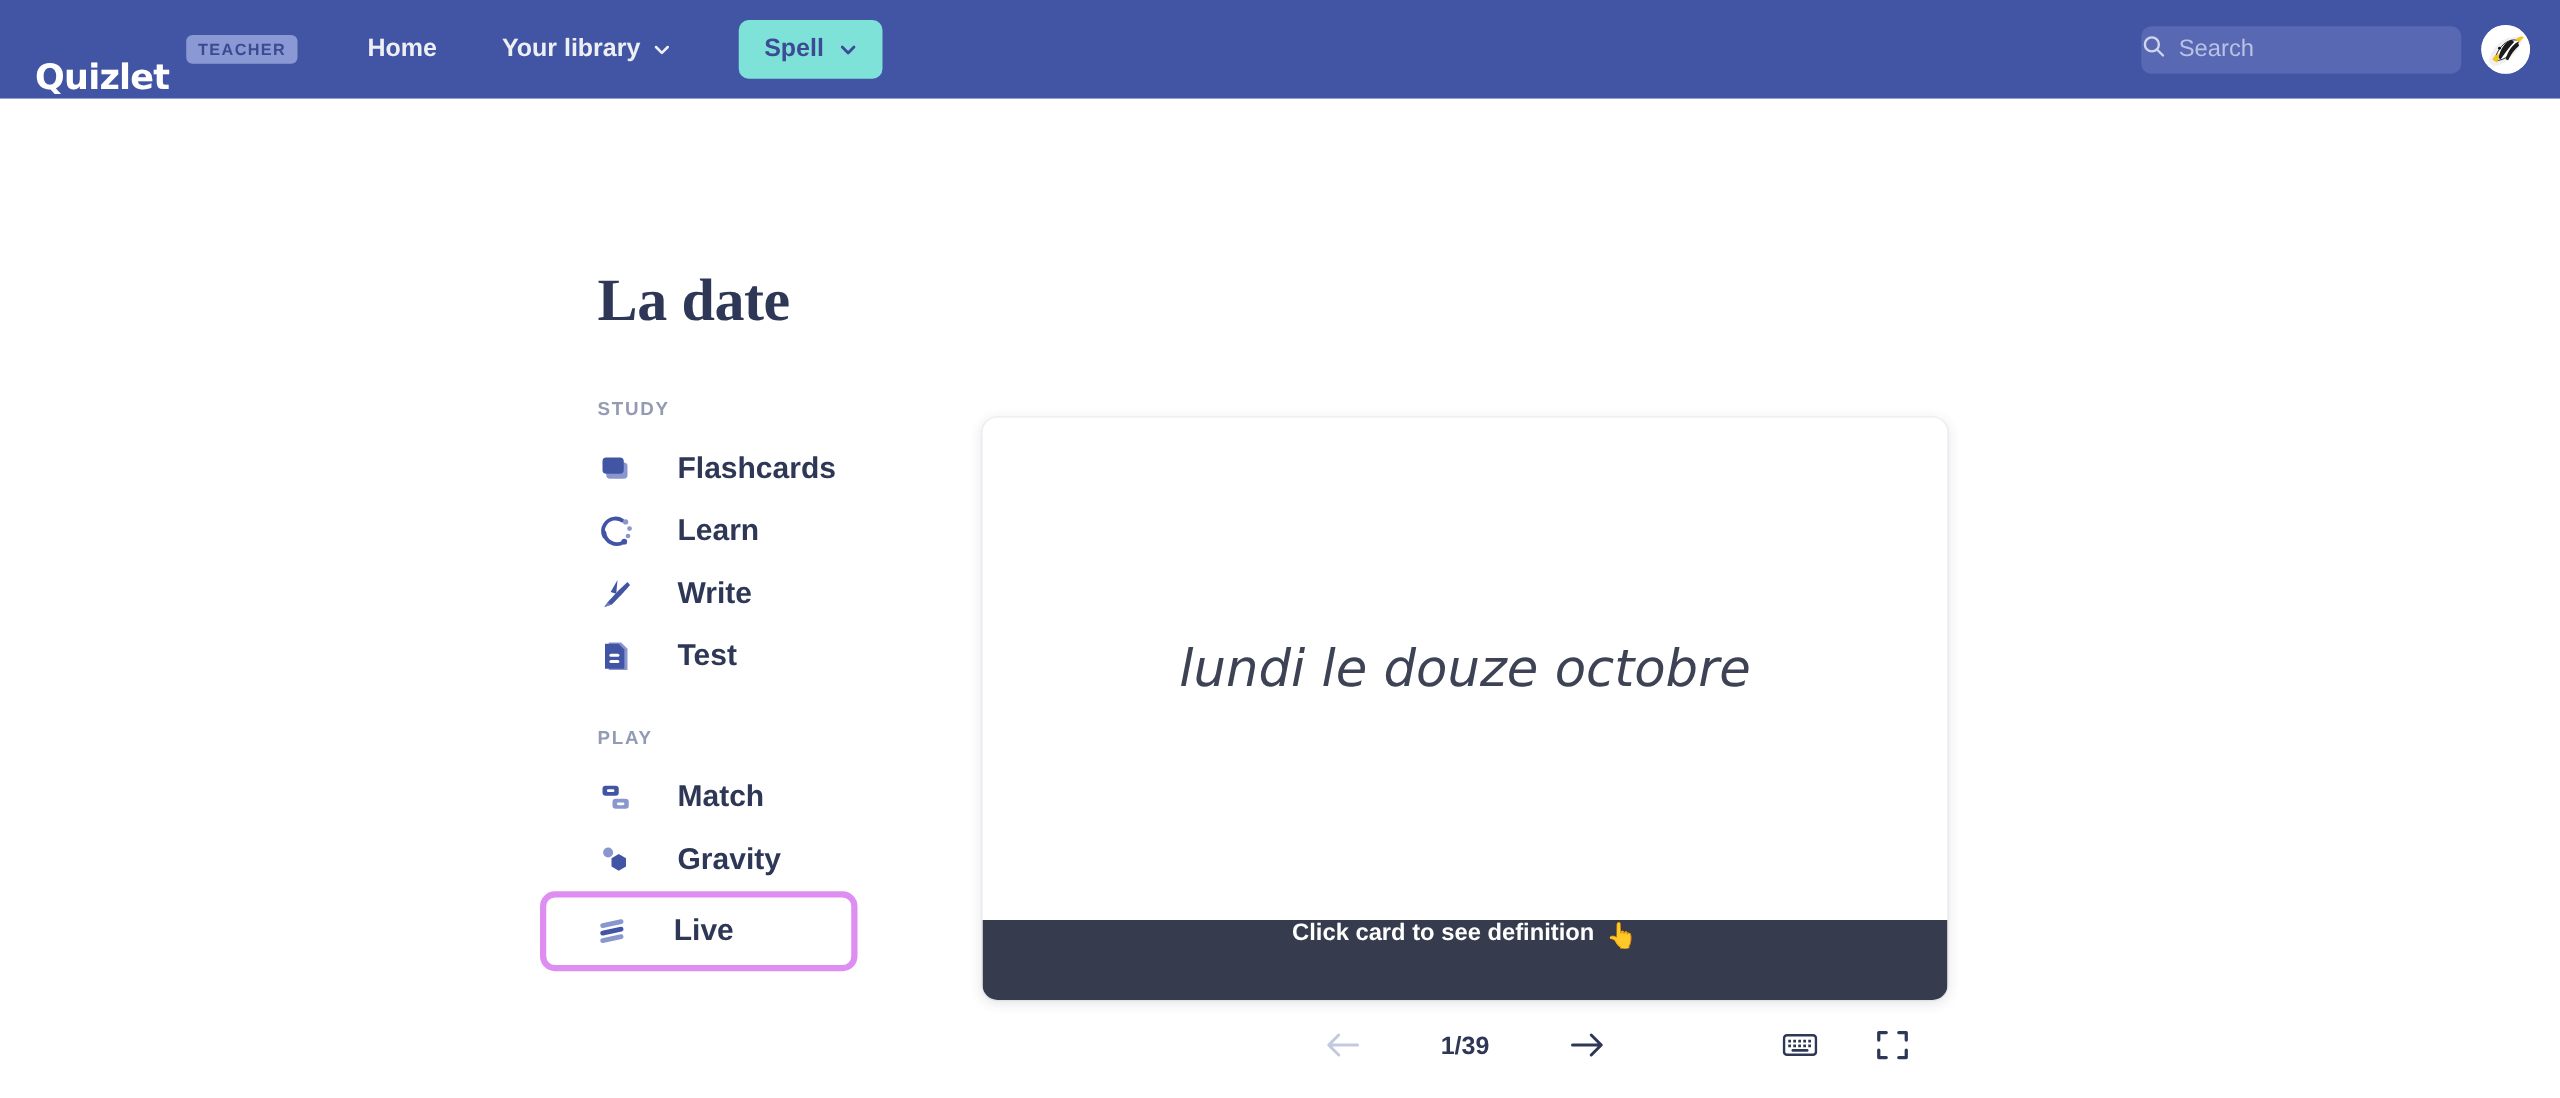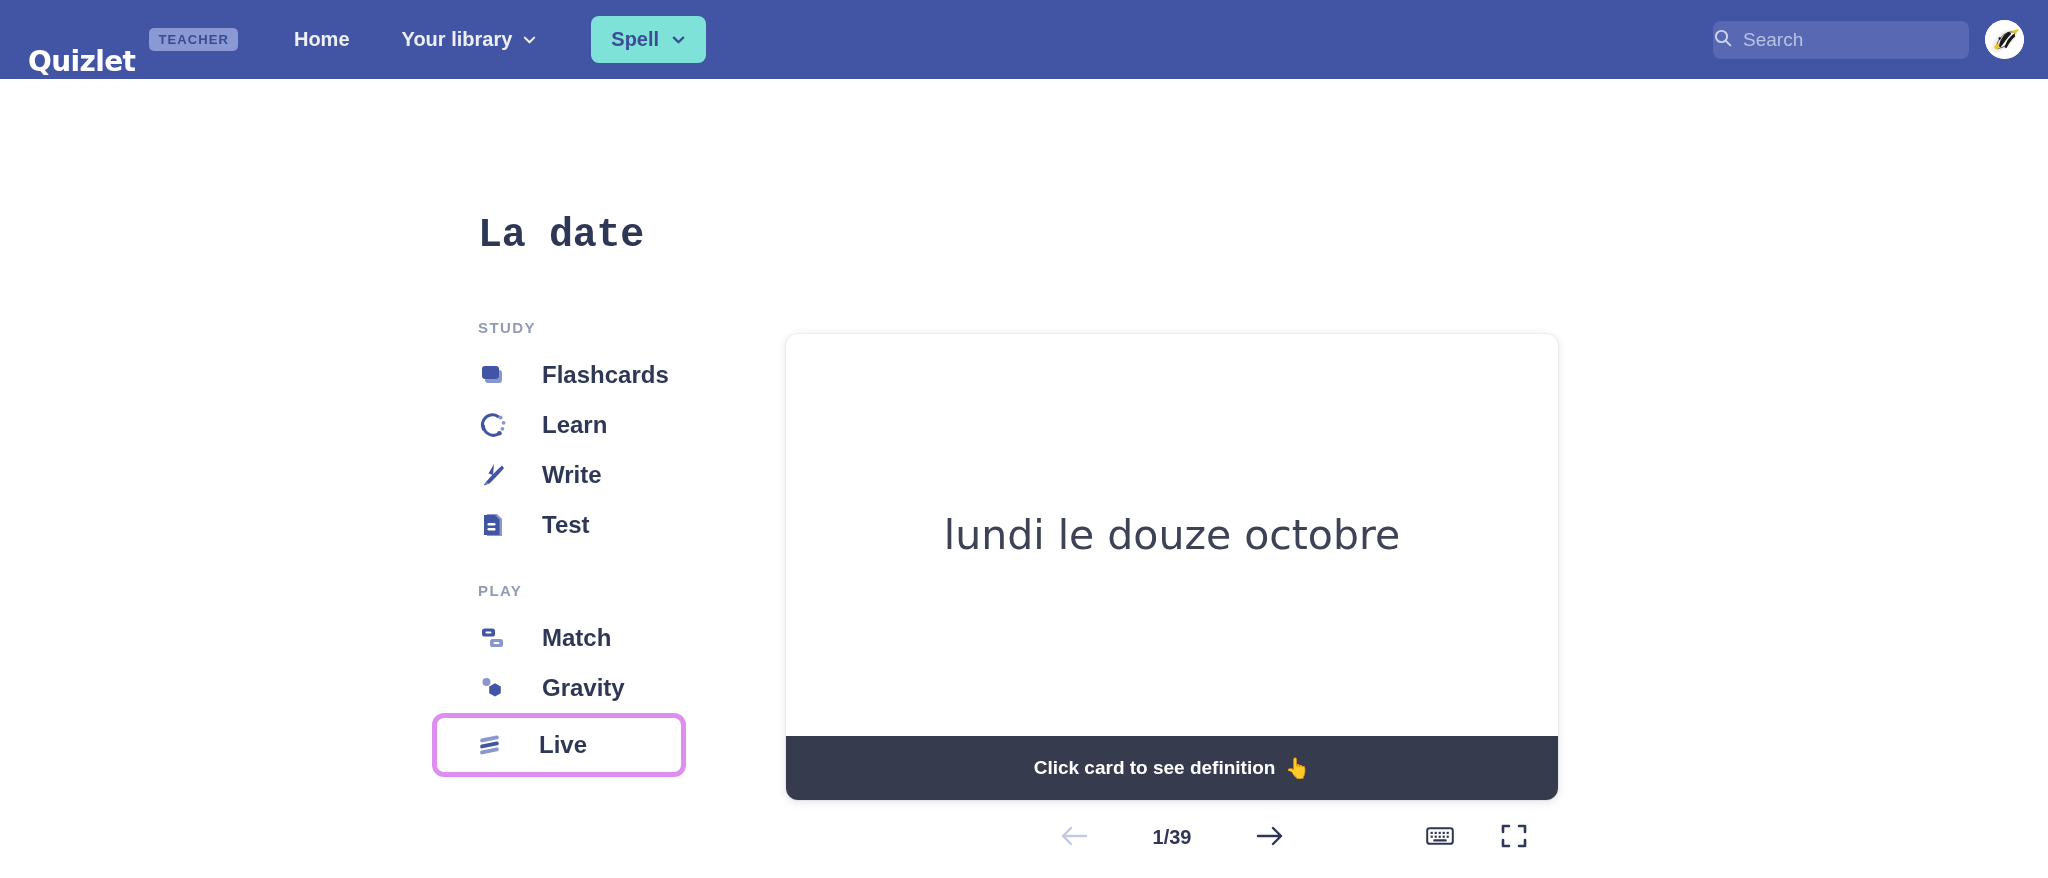--- a/index.html
+++ b/index.html
@@ -106,25 +106,25 @@
     cursor: pointer;
     flex: none;
   }
 
   
   .main { position: relative; height: 799px; background: #ffffff; }
   .page-title {
     position: absolute;
     left: 478px;
     top: 134px;
-    font-size: 40px;
+    font-size: 48px;
     font-weight: 700;
     color: #2e3856;
     letter-spacing: -0.3px;
-    font-family: Liberation Mono, monospace;
+    font-family: Liberation Serif, serif;
   }
 
   
   .sidebar {
     position: absolute;
     left: 436px;
     top: 240px;
     width: 250px;
   }
   .side-heading {
@@ -179,26 +179,27 @@
     align-items: center;
     justify-content: center;
     padding: 20px 40px;
   }
   .card-term {
     font-size: 41px;
     color: #3d4355;
     font-family: "DejaVu Sans", sans-serif;
     font-weight: 400;
     text-align: center;
+    font-style: italic;
   }
   .card-footer {
     height: 64px;
     background: #363c4e;
     display: flex;
-    align-items: center;
+    align-items: flex-start;
     justify-content: center;
     gap: 10px;
     color: #ffffff;
     font-size: 19px;
     font-weight: 700;
   }
   .card-footer .emoji { font-size: 20px; }
 
   
   .controls {

